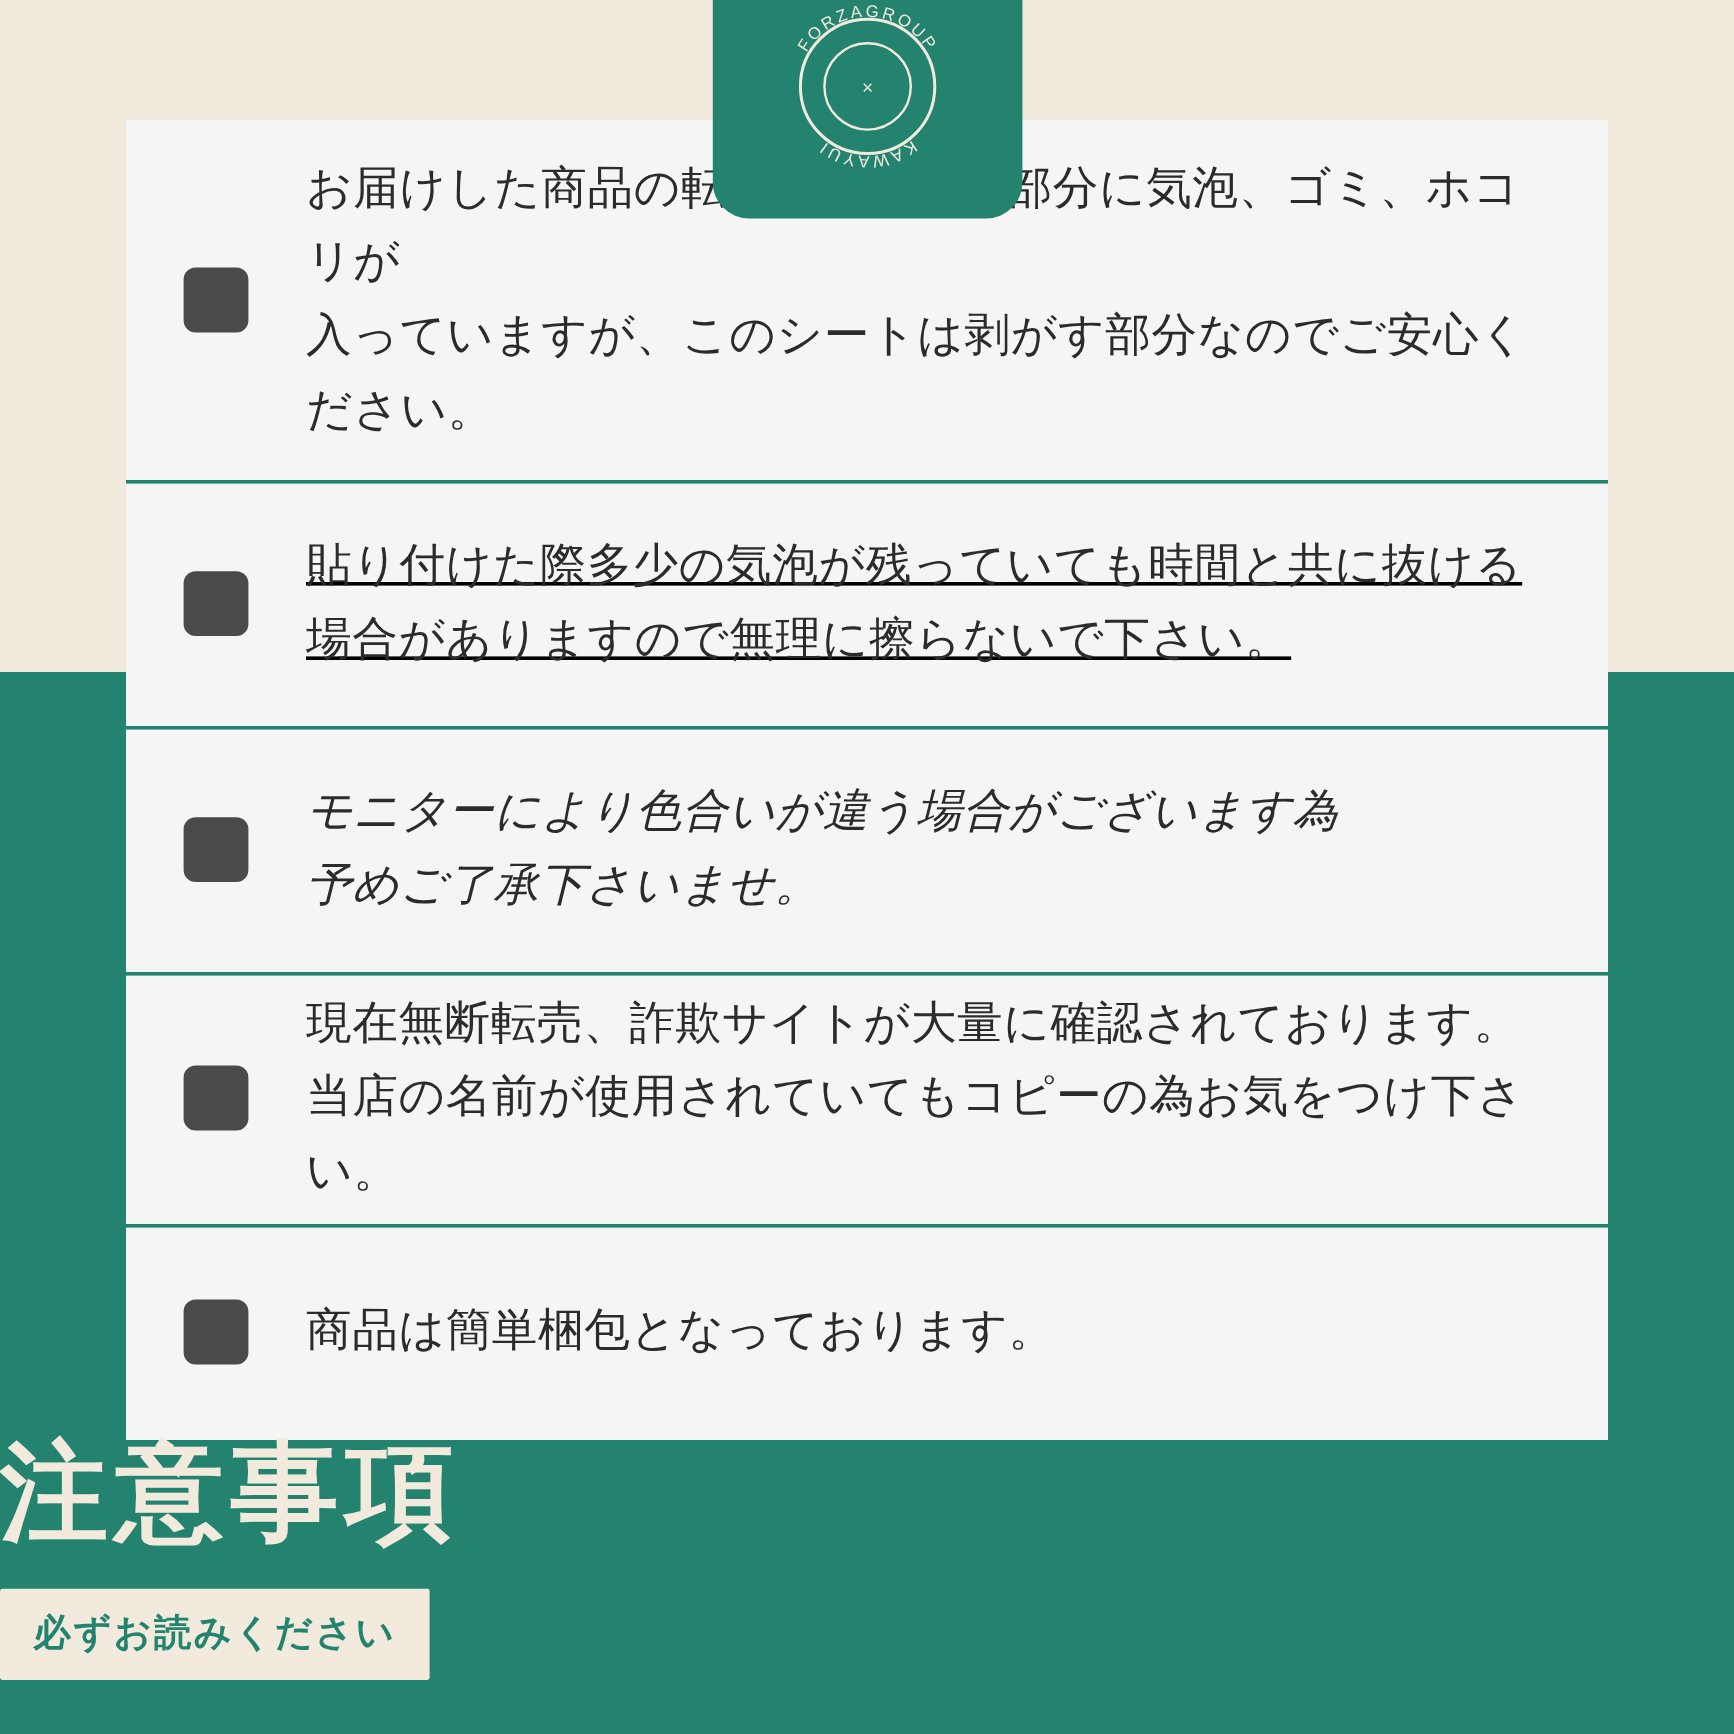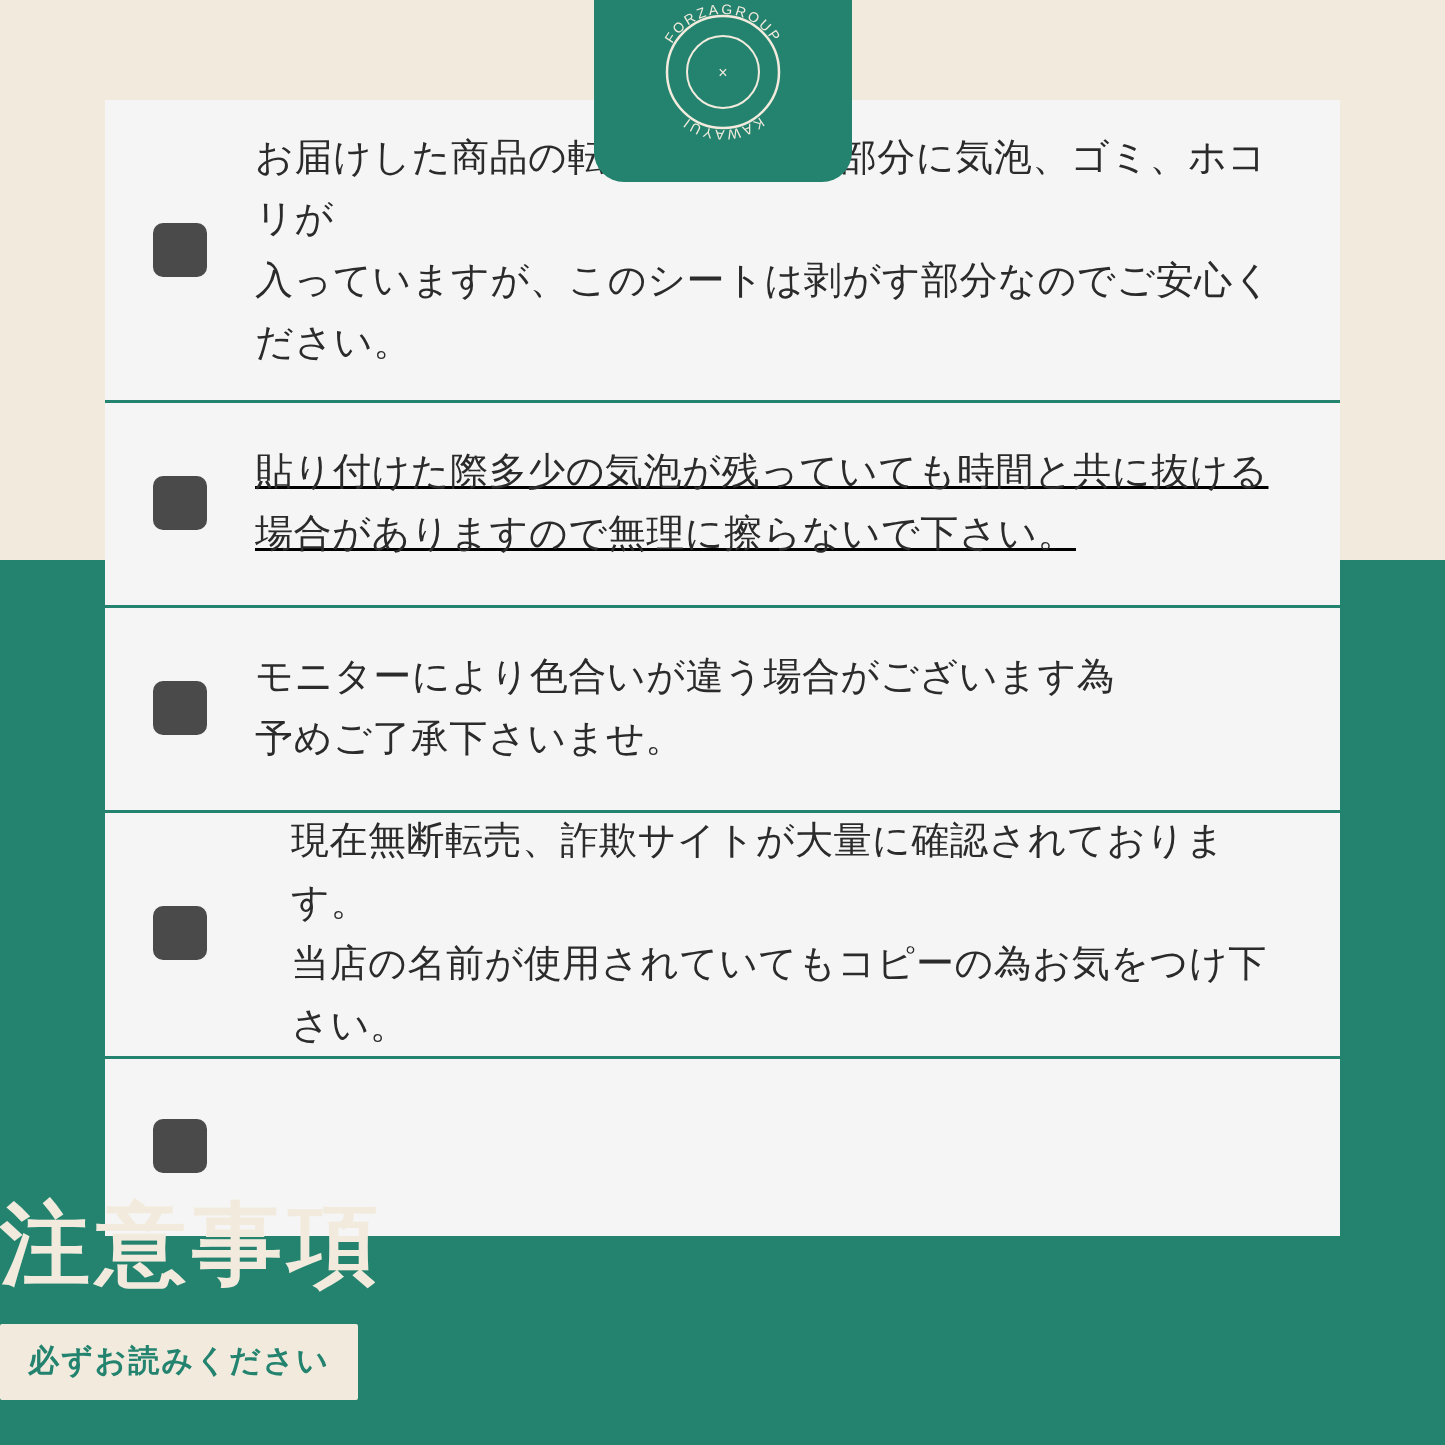--- a/index.html
+++ b/index.html
@@ -71,22 +71,22 @@
     content: "";
     position: absolute;
     left: 0;
     right: 0;
     top: 0;
     height: 3px;
     background: #23836f;
   }
   .row.r1 { min-height: 300px; }
   .row.r2 { min-height: 205px; text-decoration: underline; }
-  .row.r3 { min-height: 205px; }
-  .row.r4 { min-height: 210px; gap: 36px; }
+  .row.r3 { min-height: 205px; font-style: italic; }
+  .row.r4 { min-height: 210px; }
   .row.r5 { min-height: 180px; }
   .bullet {
     width: 54px;
     height: 54px;
     background: #4a4a4a;
     border-radius: 10px;
     flex: 0 0 auto;
     margin-right: 48px;
   }
   .row-text {
@@ -174,20 +174,21 @@
     </div>
 
     <div class="row r4">
       <span class="bullet"></span>
       <span class="row-text">現在無断転売、詐欺サイトが大量に確認されております。
 当店の名前が使用されていてもコピーの為お気をつけ下さい。</span>
     </div>
 
     <div class="row r5">
       <span class="bullet"></span>
+      <span class="row-text">商品は簡単梱包となっております。</span>
     </div>
 
   </div>
 
   <div class="footer">
     <div class="footer-title">注意事項</div>
     <div class="footer-pill">必ずお読みください</div>
   </div>
 
 </div>

